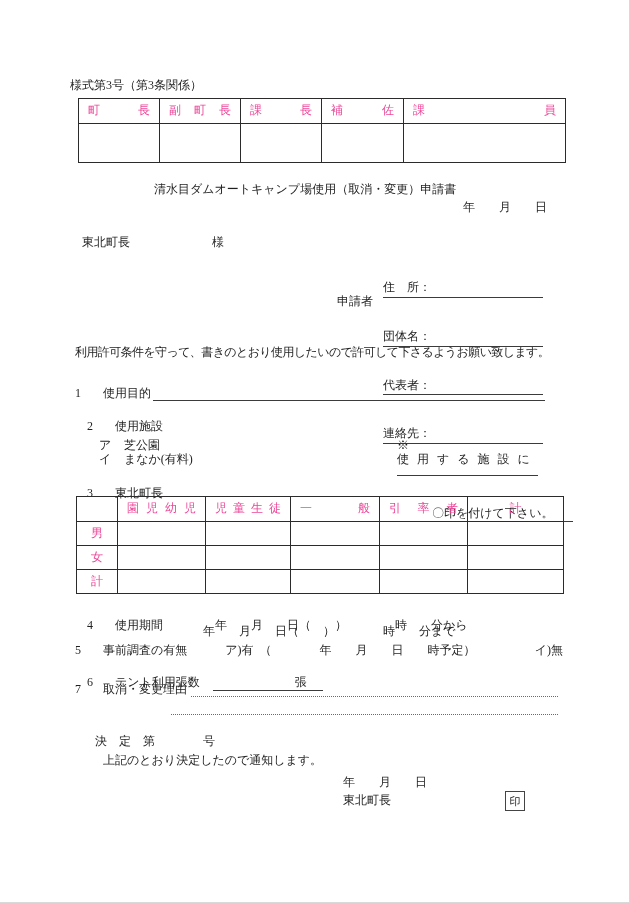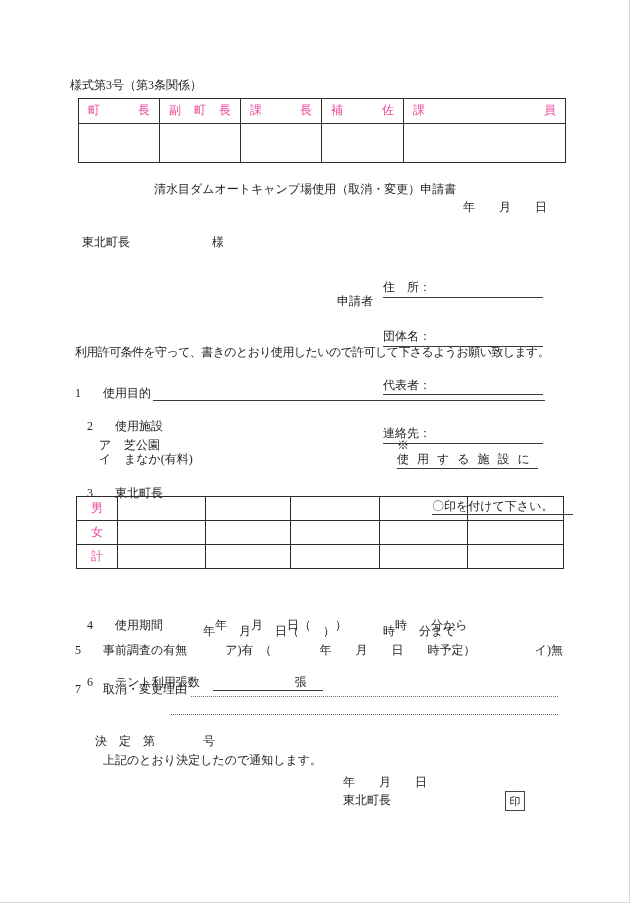--- a/index.html
+++ b/index.html
@@ -42,21 +42,21 @@
     padding-bottom: 2px; box-sizing: border-box;
     white-space: pre;
   }
 
   .pledge { letter-spacing: -0.6px; }
 
   .note1 {
     display: inline-block;
     letter-spacing: 8px;
     border-bottom: 1px solid #3b3b3b;
-    padding-bottom: 1px;
+    padding-bottom: 8px;
   }
   .note2 {
     display: inline-block;
     border-bottom: 1px solid #3b3b3b;
     padding-bottom: 1px; padding-right: 20px;
     margin-left: 35px; margin-top: 3px;
   }
 
   .tent-blank {
     display: inline-block; width: 110px;
@@ -141,21 +141,28 @@
   </div>
 
   <div class="abs" style="left:75px; top:473px;">
     <span class="no">3</span><span>東北町長</span>
   </div>
   <table class="grid abs" style="left:76px; top:496px; width:487px;">
     <colgroup>
       <col style="width:41px"><col style="width:88px"><col style="width:85px">
       <col style="width:89px"><col style="width:88px"><col style="width:96px">
     </colgroup>
-    <tbody>
+    <tbody><tr style="height:25px;">
+      <td></td>
+      <td class="jcell">園児幼児</td>
+      <td class="jcell">児童生徒</td>
+      <td class="jcell">一般</td>
+      <td class="jcell">引率者</td>
+      <td class="ccell">計</td>
+    </tr>
     <tr style="height:24px;">
       <td class="ccell">男</td>
       <td></td>
       <td></td>
       <td></td>
       <td></td>
       <td></td>
     </tr>
     <tr style="height:24px;">
       <td class="ccell">女</td>

